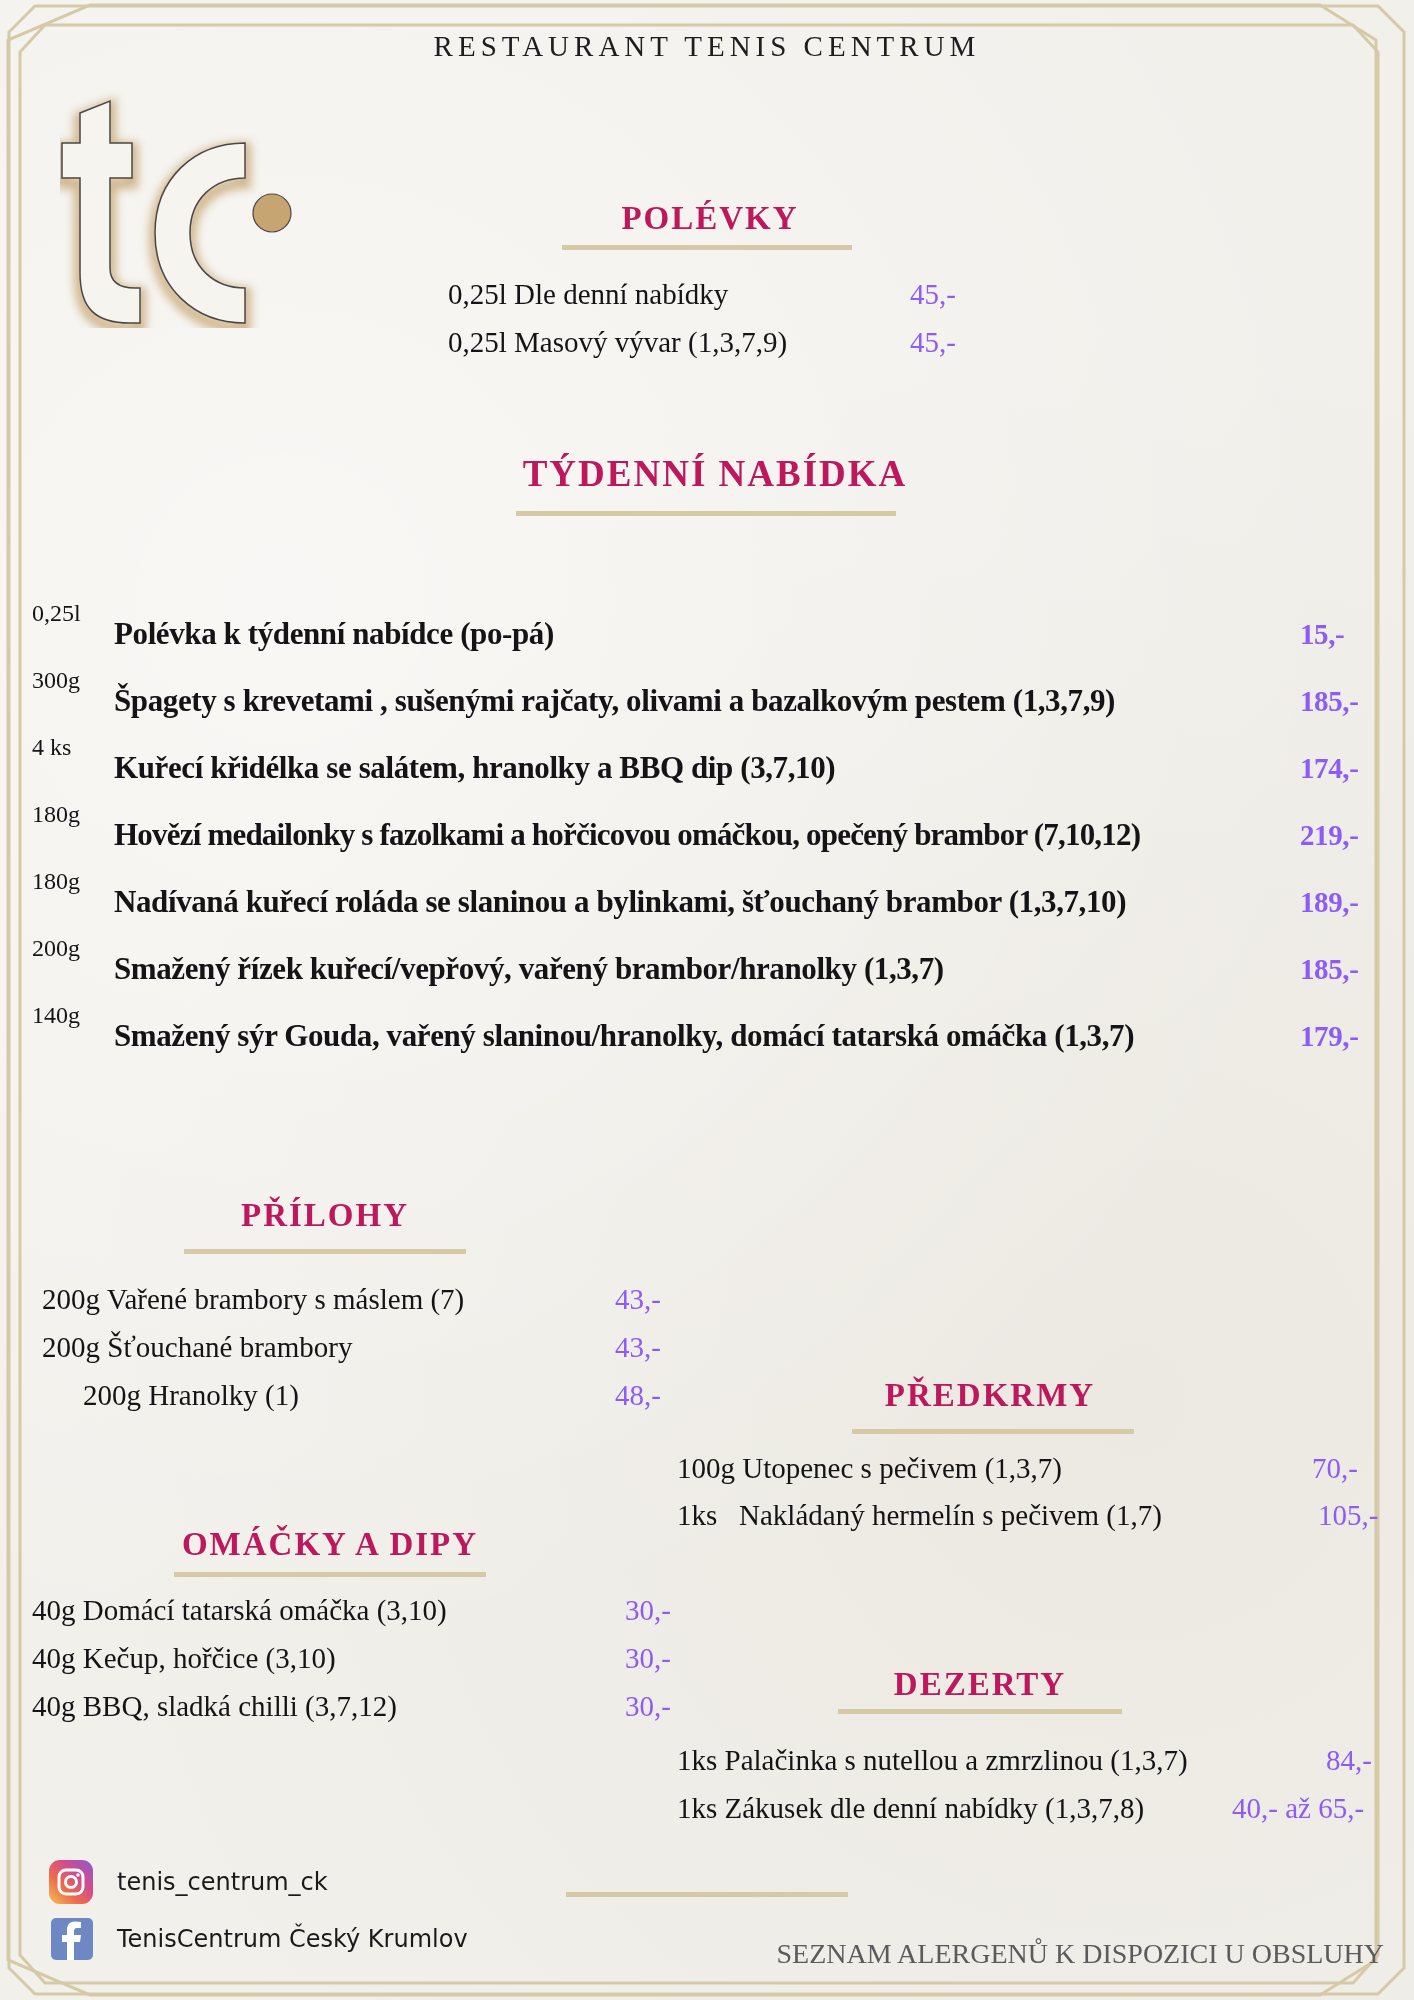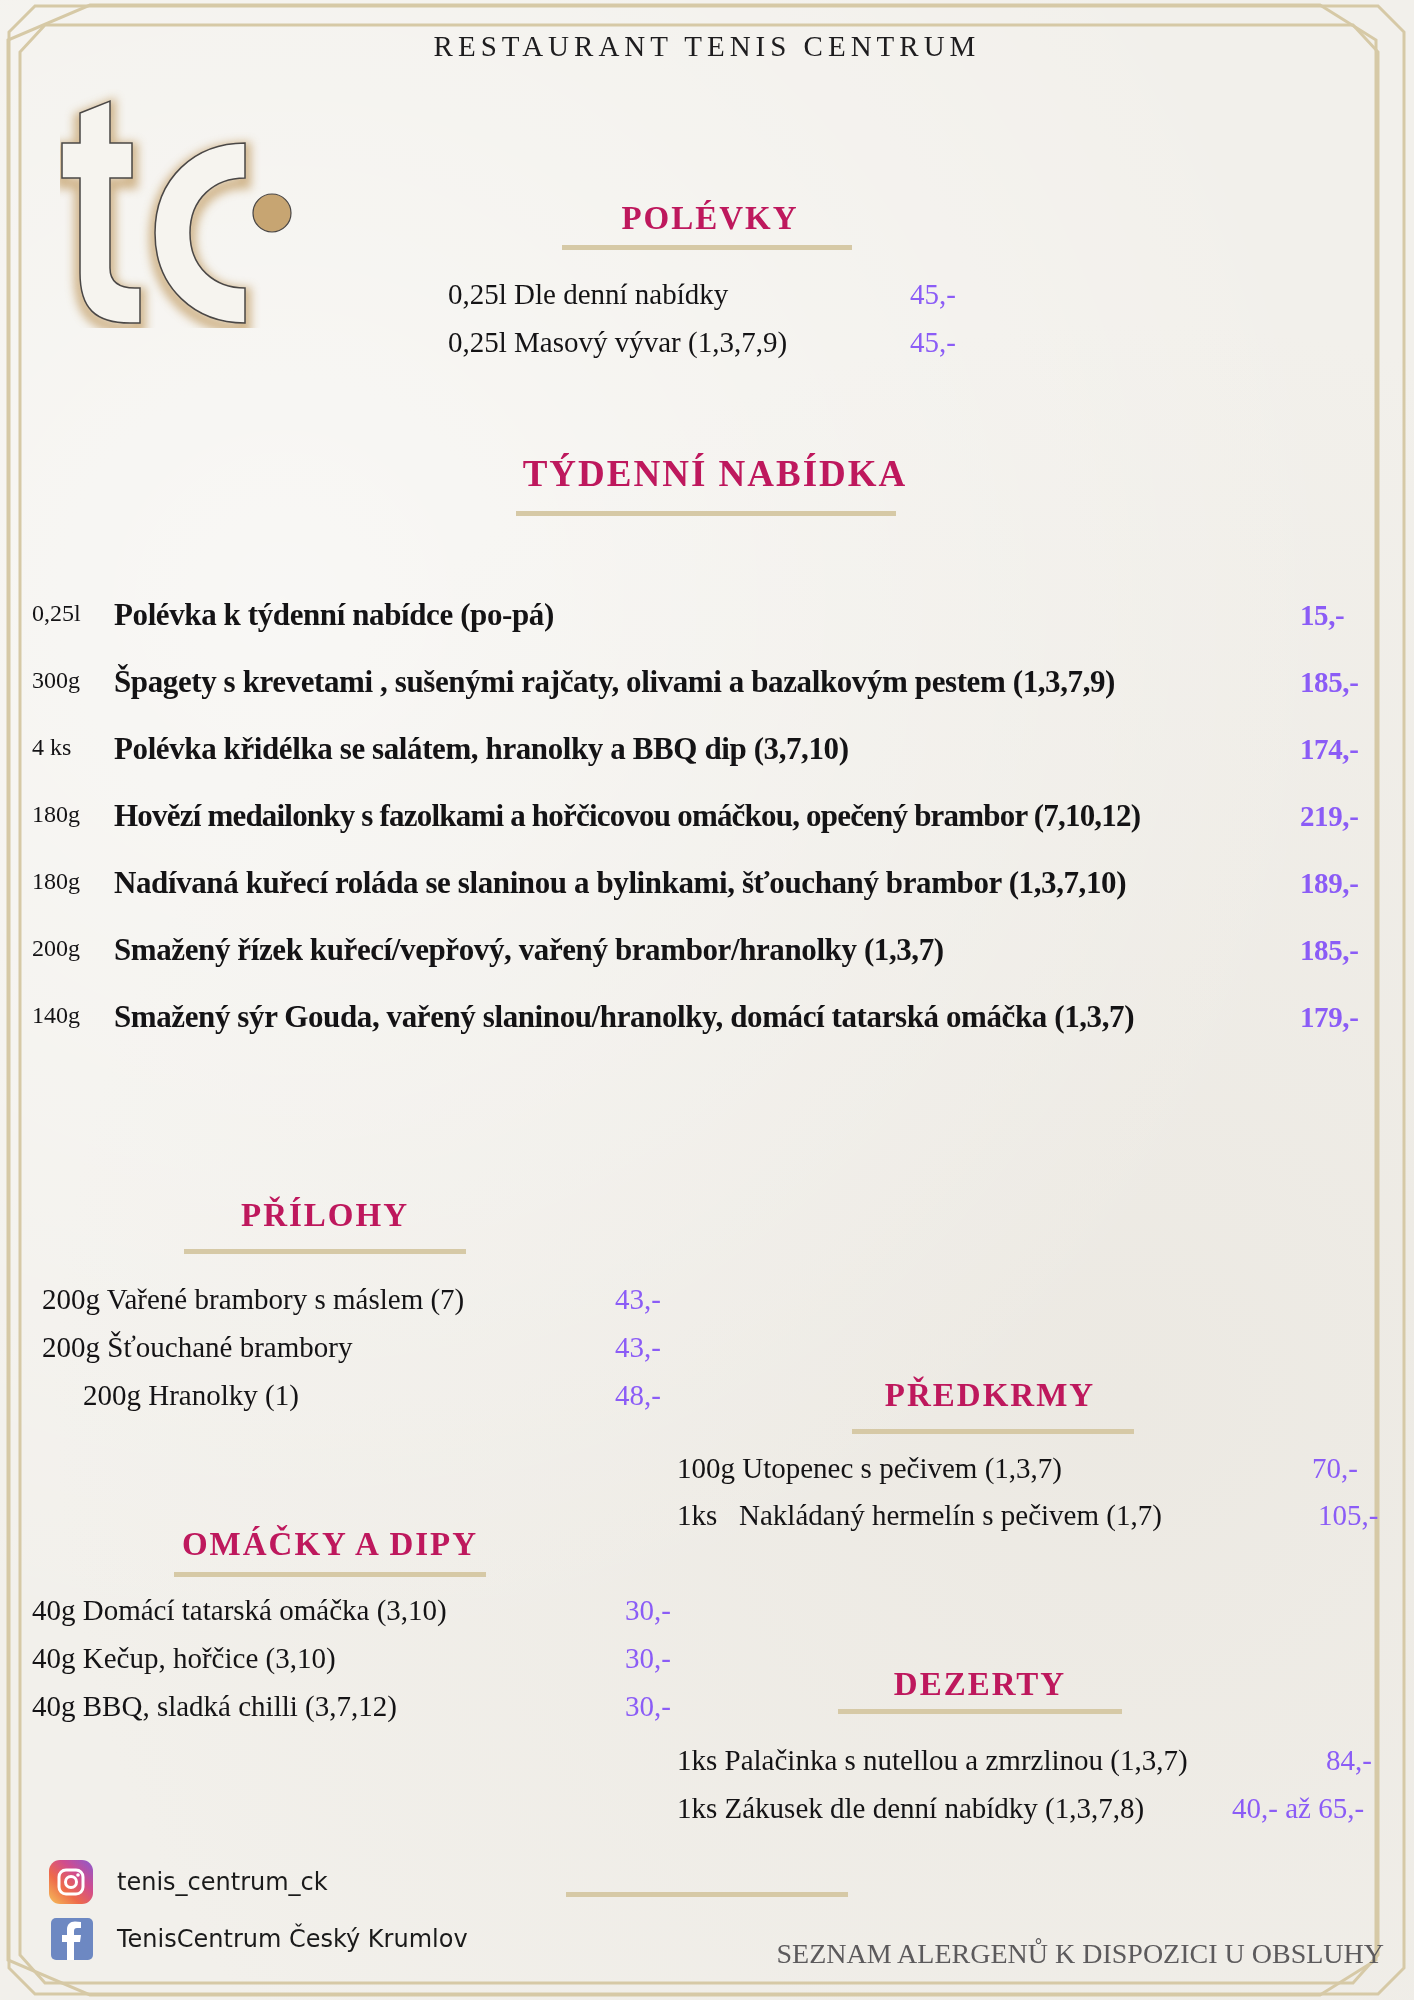--- a/index.html
+++ b/index.html
@@ -27,21 +27,21 @@
 
   .heading {
     position: absolute; text-align: center;
     font-family: "Liberation Serif", serif; font-weight: bold; color: #be185d;
     letter-spacing: 2px;
   }
   .rule { position: absolute; height: 5px; background: #d6c9a6; }
 
   .row { position: absolute; font-family: "Liberation Serif", serif; color: #141315; white-space: nowrap; }
   .light { font-size: 29px; }
-  .bold { font-size: 31px; font-weight: bold; letter-spacing: -0.4px; }
+  .bold { font-size: 31px; font-weight: bold; letter-spacing: -0.4px; margin-top: 19px; }
   .qty { font-size: 24px; font-weight: normal; }
   .price { position: absolute; white-space: nowrap; font-family: "Liberation Serif", serif; color: #8b5cf6; }
 
   .social { position: absolute; display: flex; align-items: center; font-family: "DejaVu Sans", sans-serif; font-size: 24px; color: #1a1a1a; }
   .ig-icon { width: 44px; height: 44px; border-radius: 11px;
     background: linear-gradient(45deg, #f5c05a 0%, #ee6a4a 35%, #d04c8e 65%, #8a5bd0 100%);
     display: flex; align-items: center; justify-content: center; }
   .fb-icon { width: 42px; height: 42px; border-radius: 5px; background: #6d88c2; position: relative; overflow: hidden; }
 
   .allergen {
@@ -93,21 +93,21 @@
 <div>
   <div class="row qty" style="left:32px; top:600px;">0,25l</div>
   <div class="row bold" style="left:114px; top:597px;">Polévka k týdenní nabídce (po-pá)</div>
   <div class="price bold" style="left:1300px; top:599px; font-size:29px; font-weight:bold;">15,-</div>
 
   <div class="row qty" style="left:32px; top:667px;">300g</div>
   <div class="row bold" style="left:114px; top:664px;">Špagety s krevetami , sušenými rajčaty, olivami a bazalkovým pestem (1,3,7,9)</div>
   <div class="price bold" style="left:1300px; top:666px; font-size:29px; font-weight:bold;">185,-</div>
 
   <div class="row qty" style="left:32px; top:734px;">4 ks</div>
-  <div class="row bold" style="left:114px; top:731px;">Polévka křidélka se salátem, hranolky a BBQ dip (3,7,10)</div>
+  <div class="row bold" style="left:114px; top:731px;">Kuřecí křidélka se salátem, hranolky a BBQ dip (3,7,10)</div>
   <div class="price bold" style="left:1300px; top:733px; font-size:29px; font-weight:bold;">174,-</div>
 
   <div class="row qty" style="left:32px; top:801px;">180g</div>
   <div class="row bold" style="left:114px; top:798px; letter-spacing:-0.8px;">Hovězí medailonky s fazolkami a hořčicovou omáčkou, opečený brambor (7,10,12)</div>
   <div class="price bold" style="left:1300px; top:800px; font-size:29px; font-weight:bold;">219,-</div>
 
   <div class="row qty" style="left:32px; top:868px;">180g</div>
   <div class="row bold" style="left:114px; top:865px;">Nadívaná kuřecí roláda se slaninou a bylinkami, šťouchaný brambor (1,3,7,10)</div>
   <div class="price bold" style="left:1300px; top:867px; font-size:29px; font-weight:bold;">189,-</div>
 

